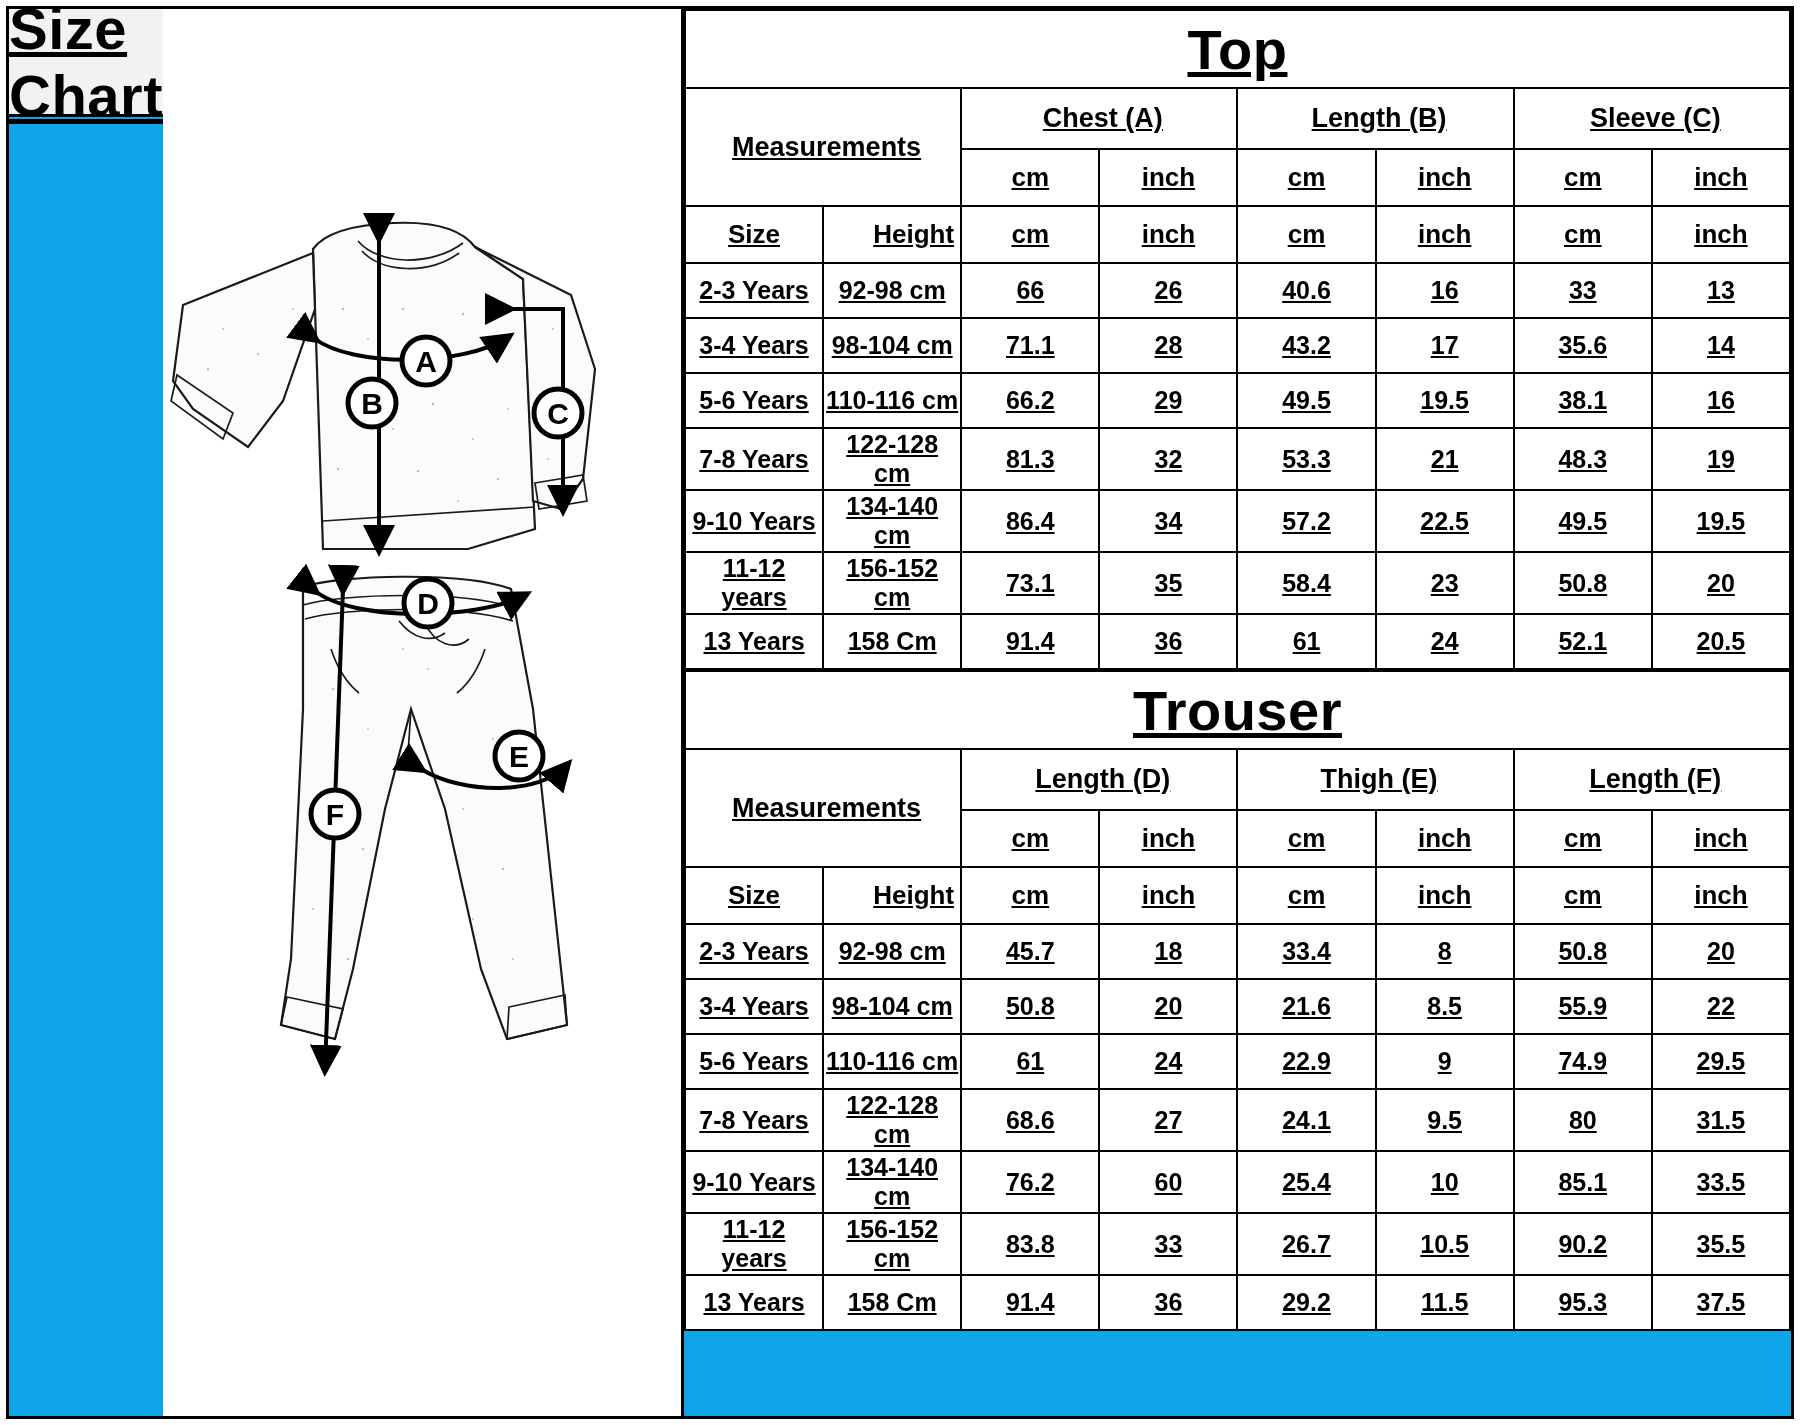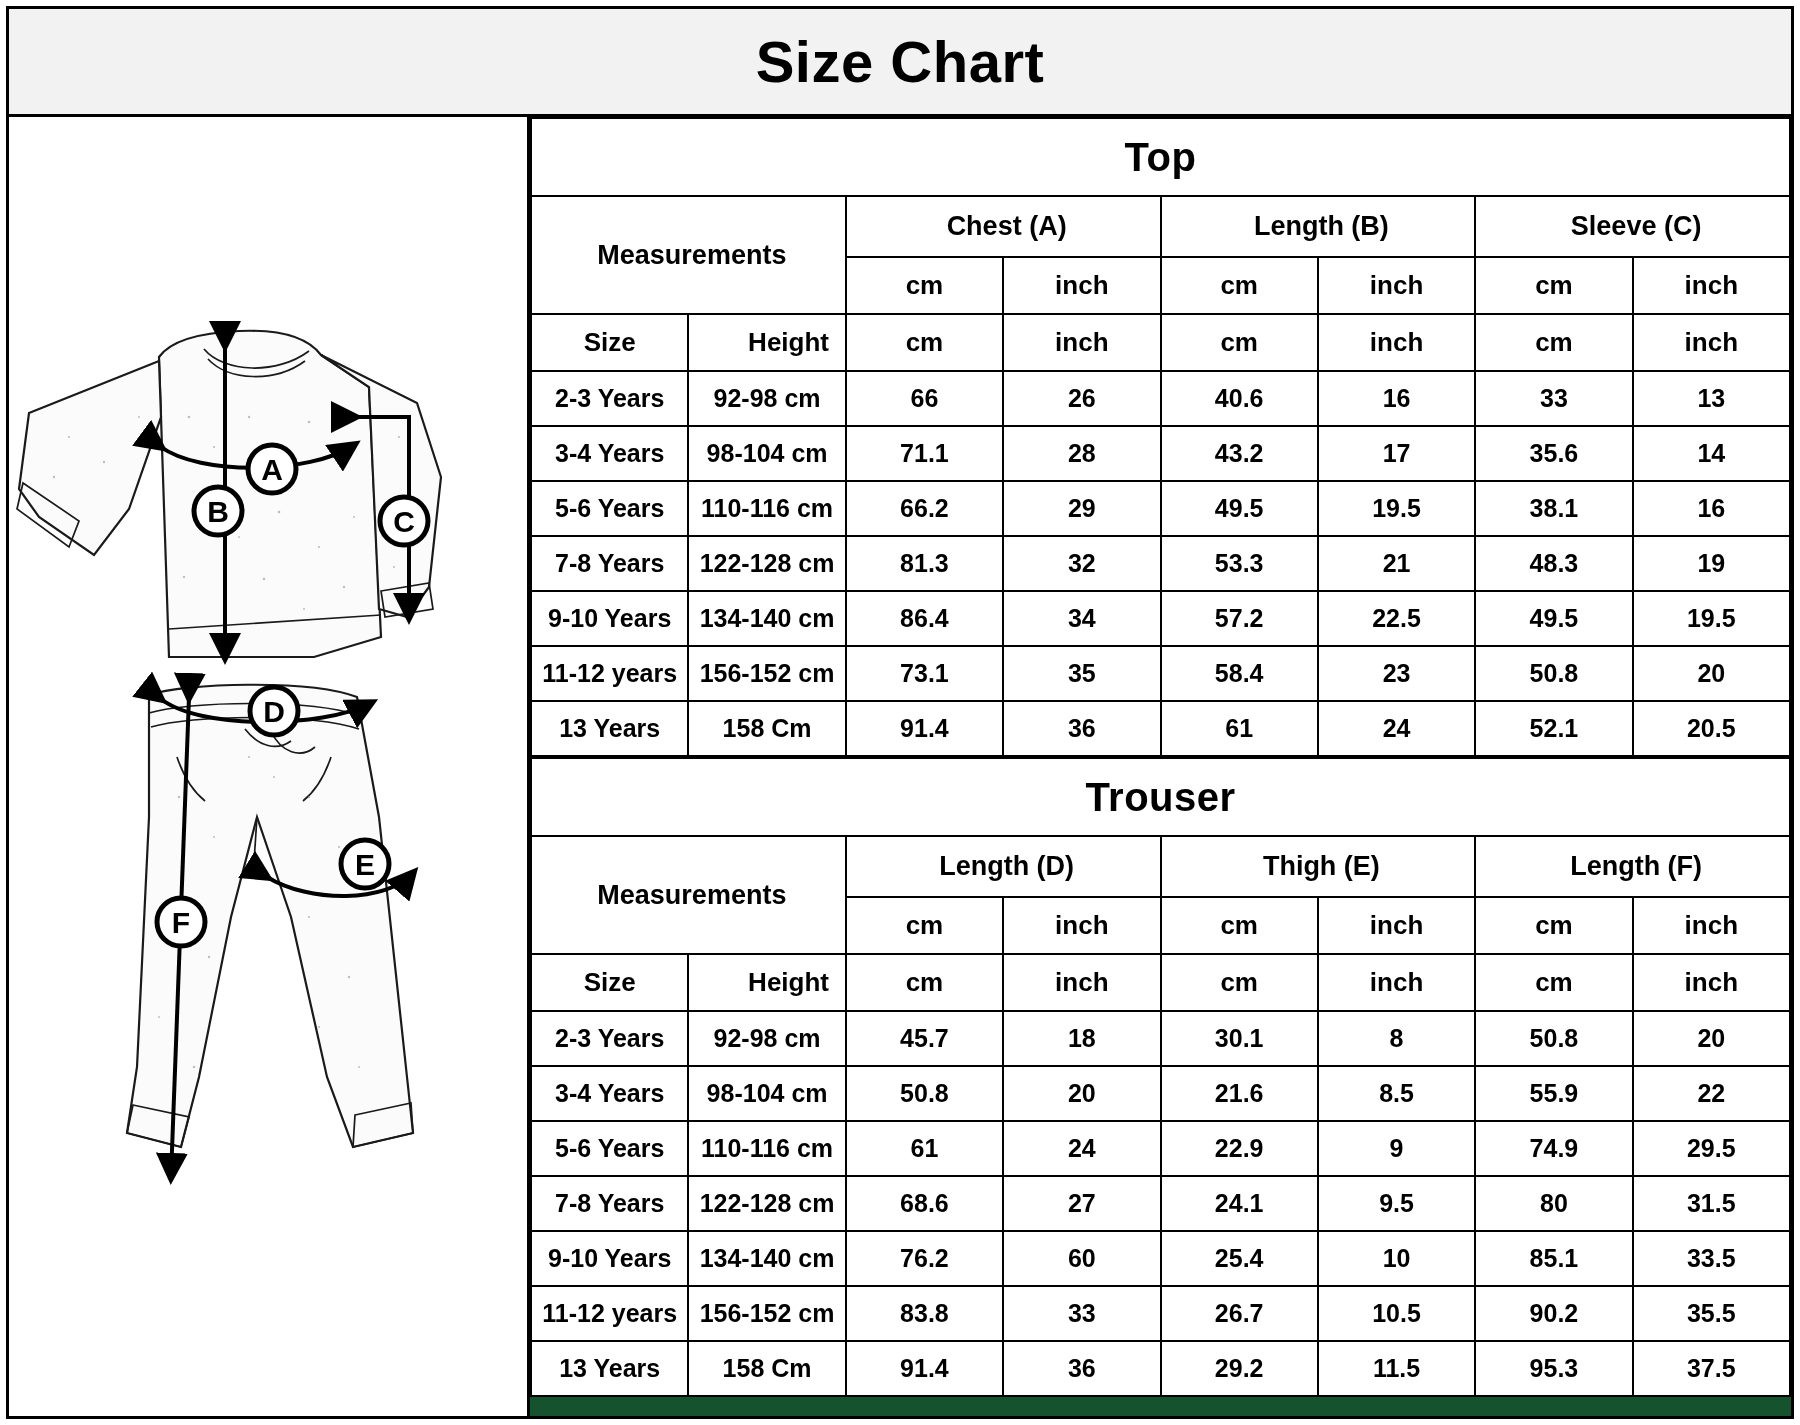--- a/index.html
+++ b/index.html
@@ -20,22 +20,23 @@
     box-sizing: border-box;
     padding: 6px;
     background: #ffffff;
   }
   .frame {
     width: 100%;
     height: 100%;
     box-sizing: border-box;
     border: 3px solid #000000;
     display: flex;
-    flex-direction: column;
-    background: #14532d;
+    flex-direction: row;
+    background: #0ea5e9;
+    text-decoration: underline;
   }
   
   .title-bar {
     height: 105px;
     flex: 0 0 105px;
     border-bottom: 3px solid #000000;
     display: flex;
     align-items: center;
     justify-content: center;
     background: #f2f2f2;
@@ -80,21 +81,21 @@
     width: 100%;
     table-layout: fixed;
   }
   table.size-table td, table.size-table th {
     border: 2px solid #000000;
     text-align: center;
     font-weight: bold;
     background: #ffffff;
   }
   .section-head td {
-    font-size: 40px;
+    font-size: 56px;
     font-weight: bold;
     background: #f2f2f2;
     height: 74px;
     letter-spacing: 0.5px;
   }
   .grp-head td {
     font-size: 27px;
     height: 57px;
     background: #f2f2f2;
     padding-left: 8px;
@@ -412,21 +413,21 @@
             <td>cm</td>
             <td>inch</td>
             <td>cm</td>
             <td>inch</td>
           </tr>
           <tr class="data-row">
             <td>2-3 Years</td>
             <td>92-98 cm</td>
             <td>45.7</td>
             <td>18</td>
-            <td>30.1</td>
+            <td>33.4</td>
             <td>8</td>
             <td>50.8</td>
             <td>20</td>
           </tr>
           <tr class="data-row">
             <td>3-4 Years</td>
             <td>98-104 cm</td>
             <td>50.8</td>
             <td>20</td>
             <td>21.6</td>

